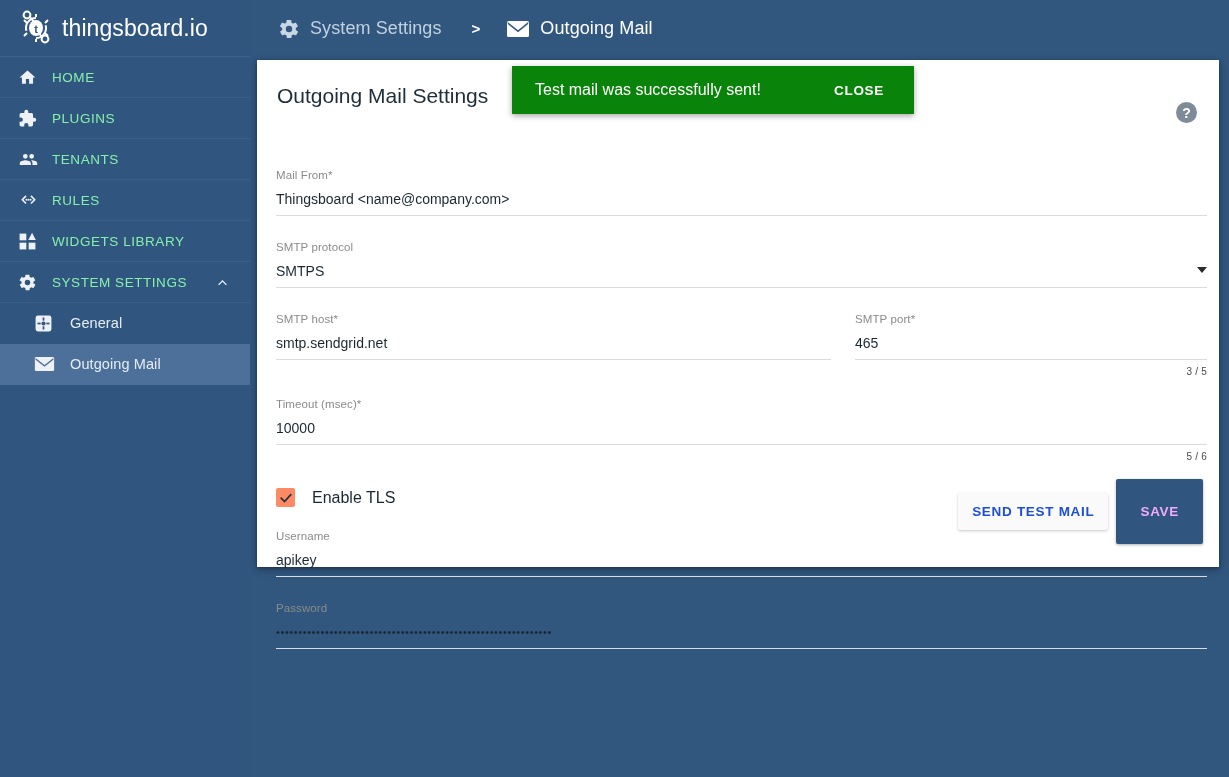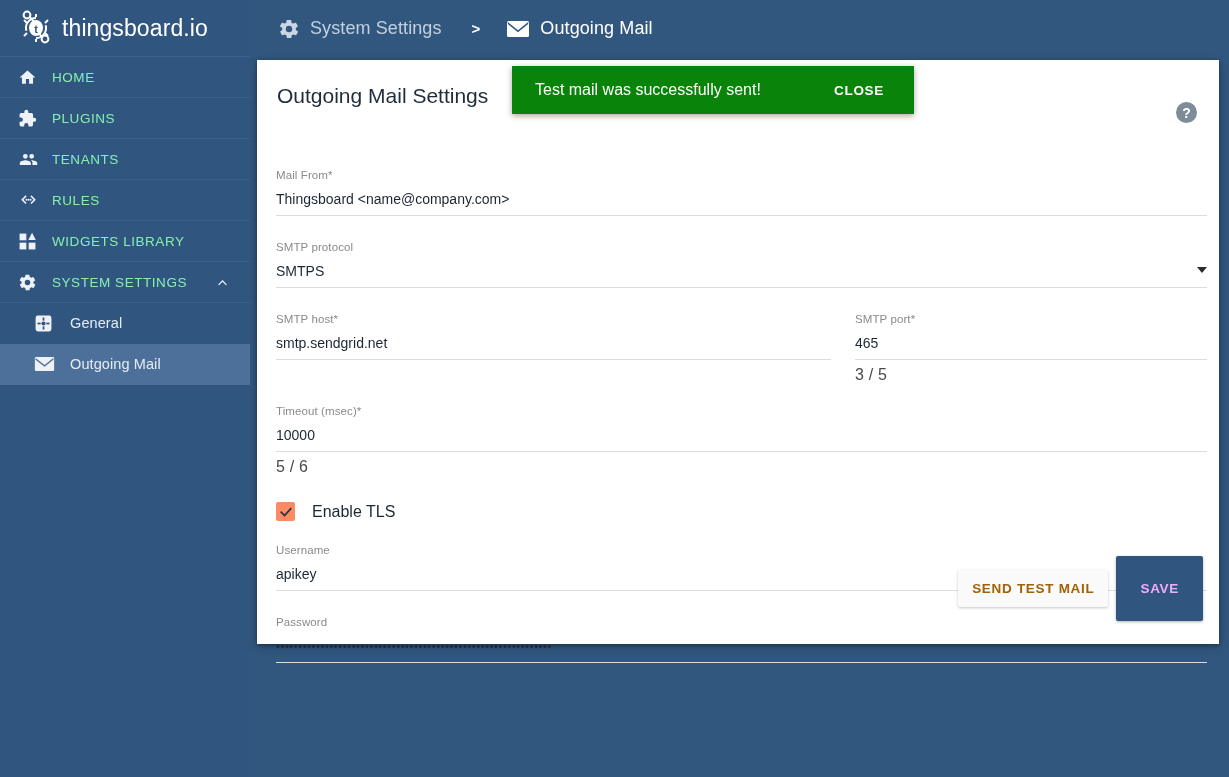--- a/index.html
+++ b/index.html
@@ -105,21 +105,21 @@
   .crumb-sep {
     margin: 0 26px 0 30px;
     color: #ffffff; font-size: 15px; font-weight: bold;
   }
 
   
   .card {
     position: absolute;
     left: 7px; top: 60px;
     width: 962px;
-    height: 584px;
+    height: 507px;
     background: #ffffff;
     box-shadow: 0 1px 4px rgba(0,0,0,.33), 0 3px 9px rgba(0,0,0,.22);
   }
   .card-title {
     position: absolute;
     left: 20px; top: 24px;
     font-size: 21px;
     color: #1f2d3a;
     font-weight: 400;
     white-space: nowrap;
@@ -167,22 +167,22 @@
   .select-arrow {
     margin-left: auto;
     width: 0; height: 0;
     border-left: 5px solid transparent;
     border-right: 5px solid transparent;
     border-top: 6px solid #2b2b2b;
     margin-bottom: 2px;
     cursor: pointer;
   }
   .counter {
-    text-align: left;
-    font-size: 16px;
+    text-align: right;
+    font-size: 10px;
     color: #4a4a4a;
     margin-top: 6px;
     letter-spacing: .2px;
   }
   .pwd-dots {
     font-size: 11px;
     letter-spacing: .6px;
     color: #1b2733;
     line-height: 20px;
   }
@@ -219,21 +219,21 @@
     border: none;
     font-family: "Liberation Sans", sans-serif;
     font-size: 13.5px;
     letter-spacing: .7px;
     font-weight: bold;
     cursor: pointer;
     border-radius: 2px;
   }
   .btn-flat {
     background: #fafafa;
-    color: #a16207;
+    color: #1d4ed8;
     padding: 11px 14px;
     box-shadow: 0 1px 3px rgba(0,0,0,.22);
   }
   .btn-primary {
     background: #305680;
     color: #f0abfc;
     padding: 25px 24px;
     margin-left: 8px;
     box-shadow: 0 1px 3px rgba(0,0,0,.3);
   }

